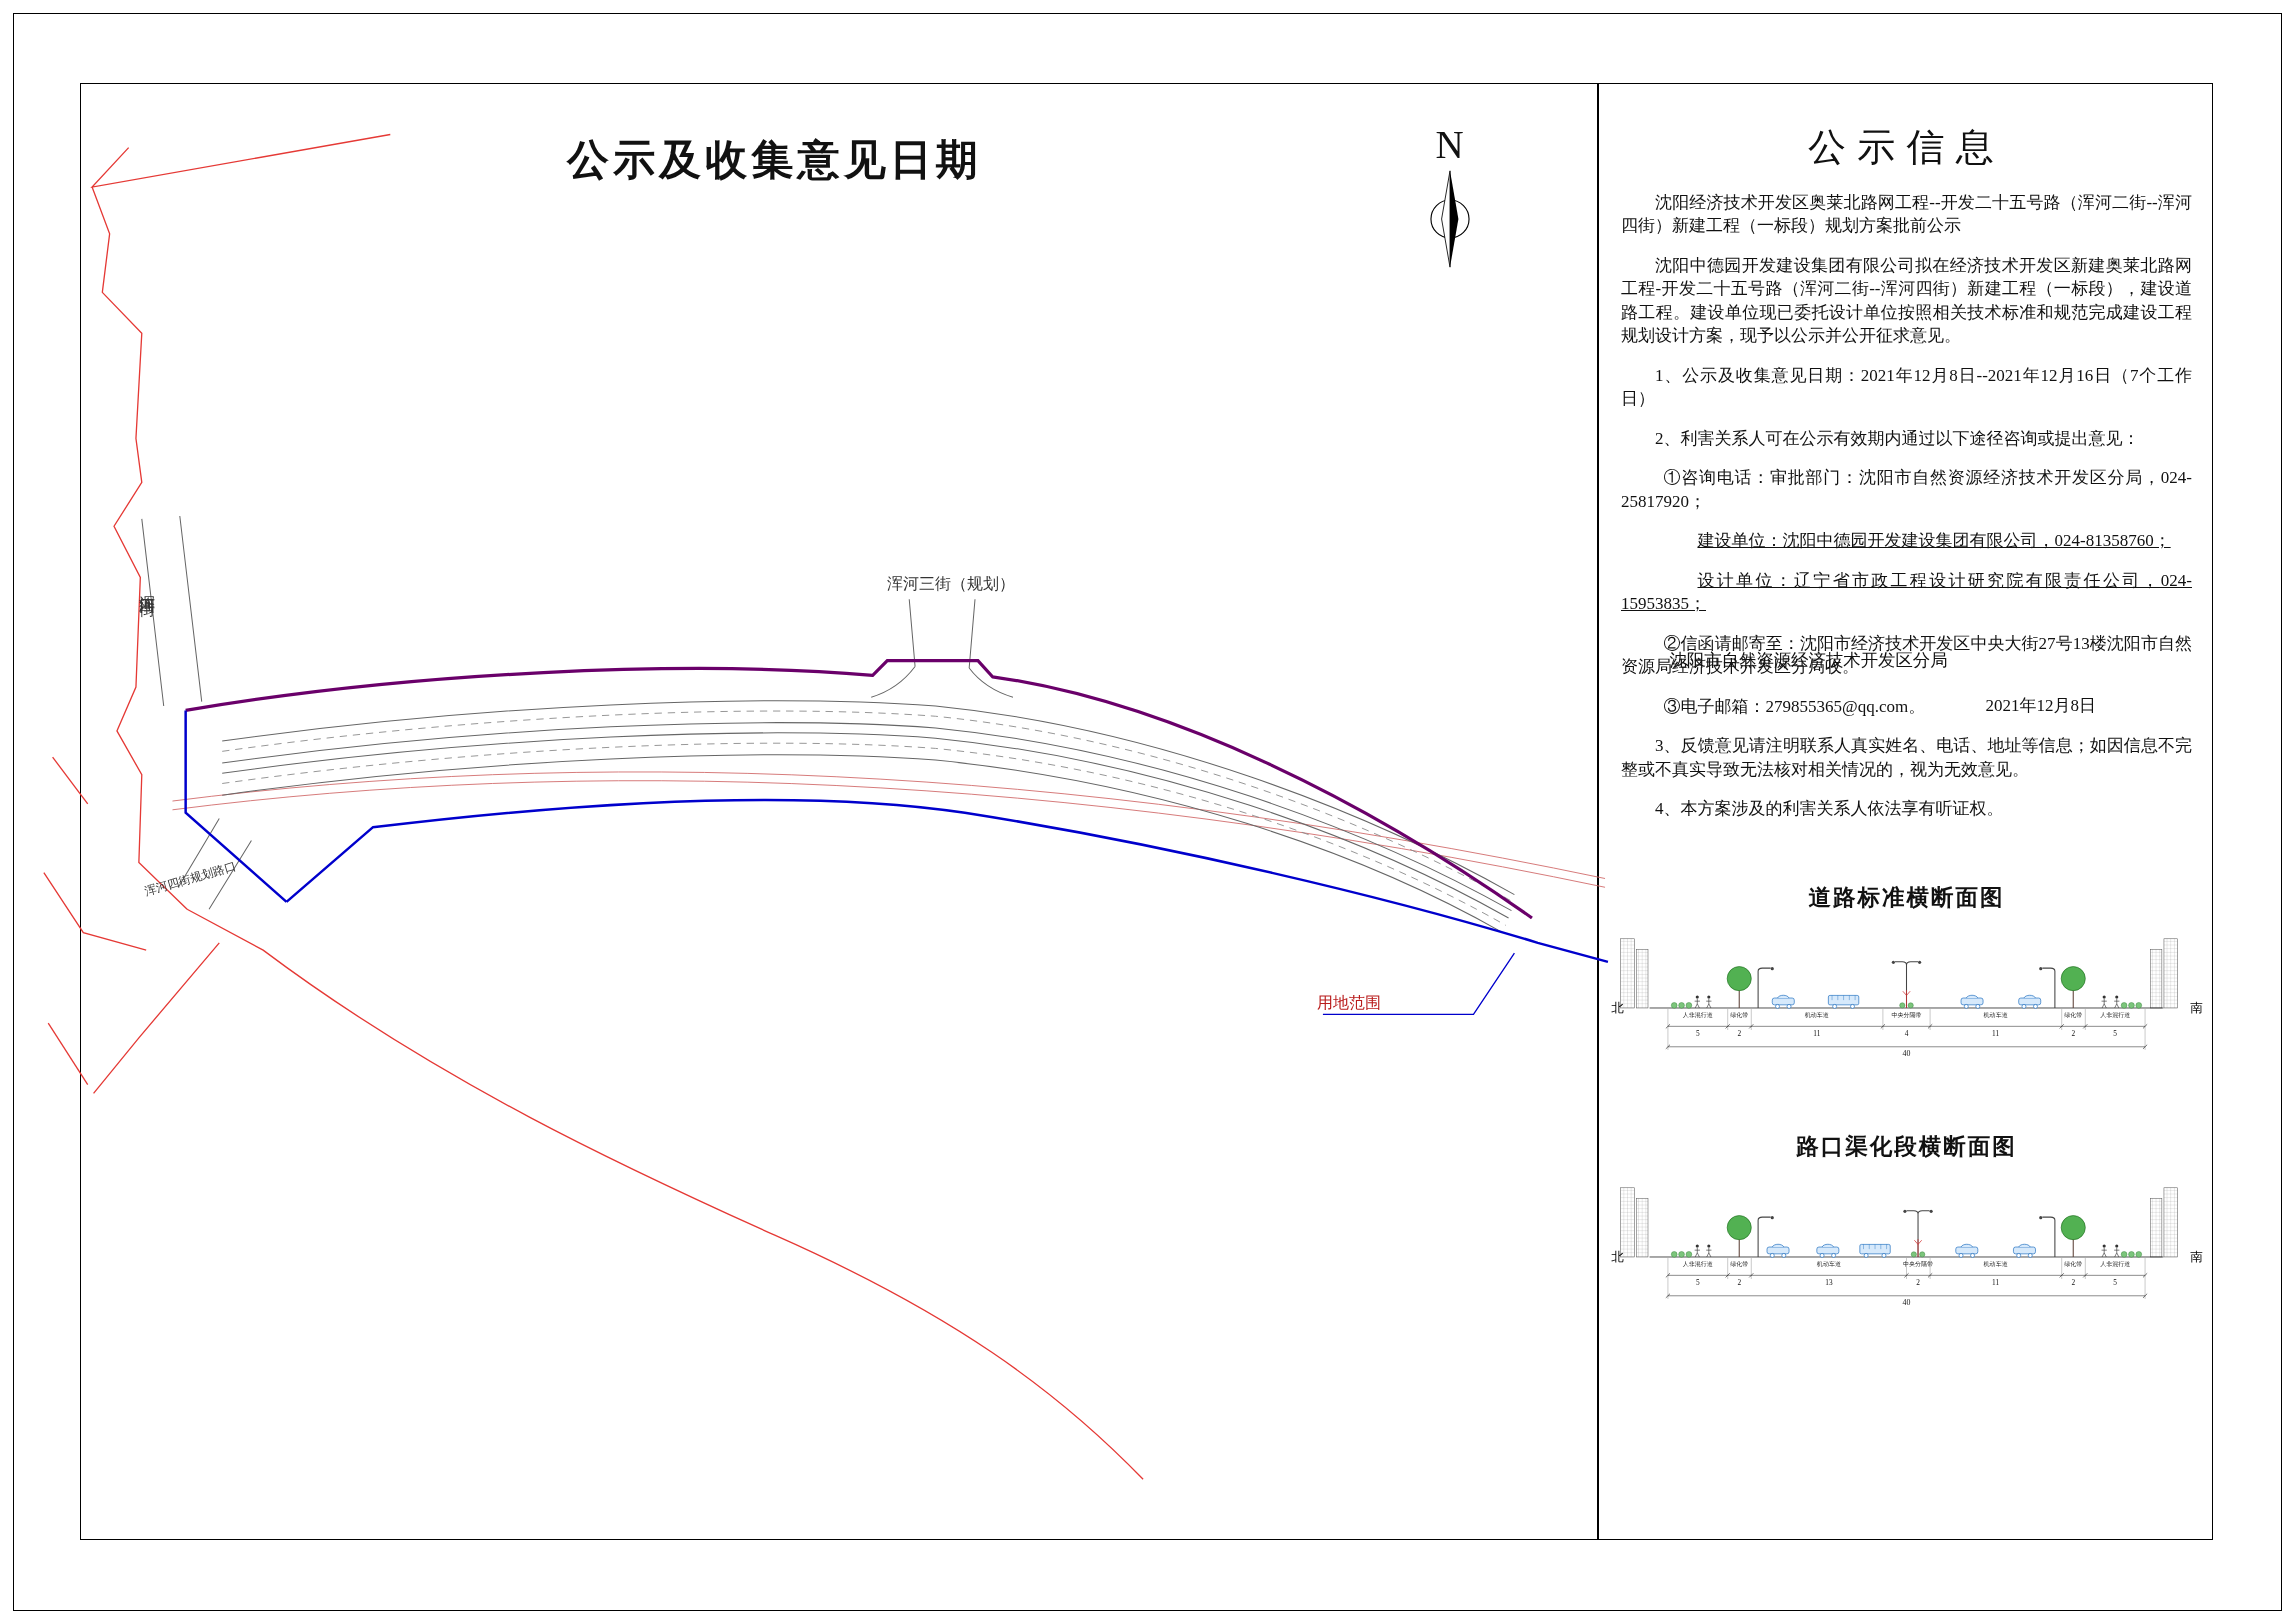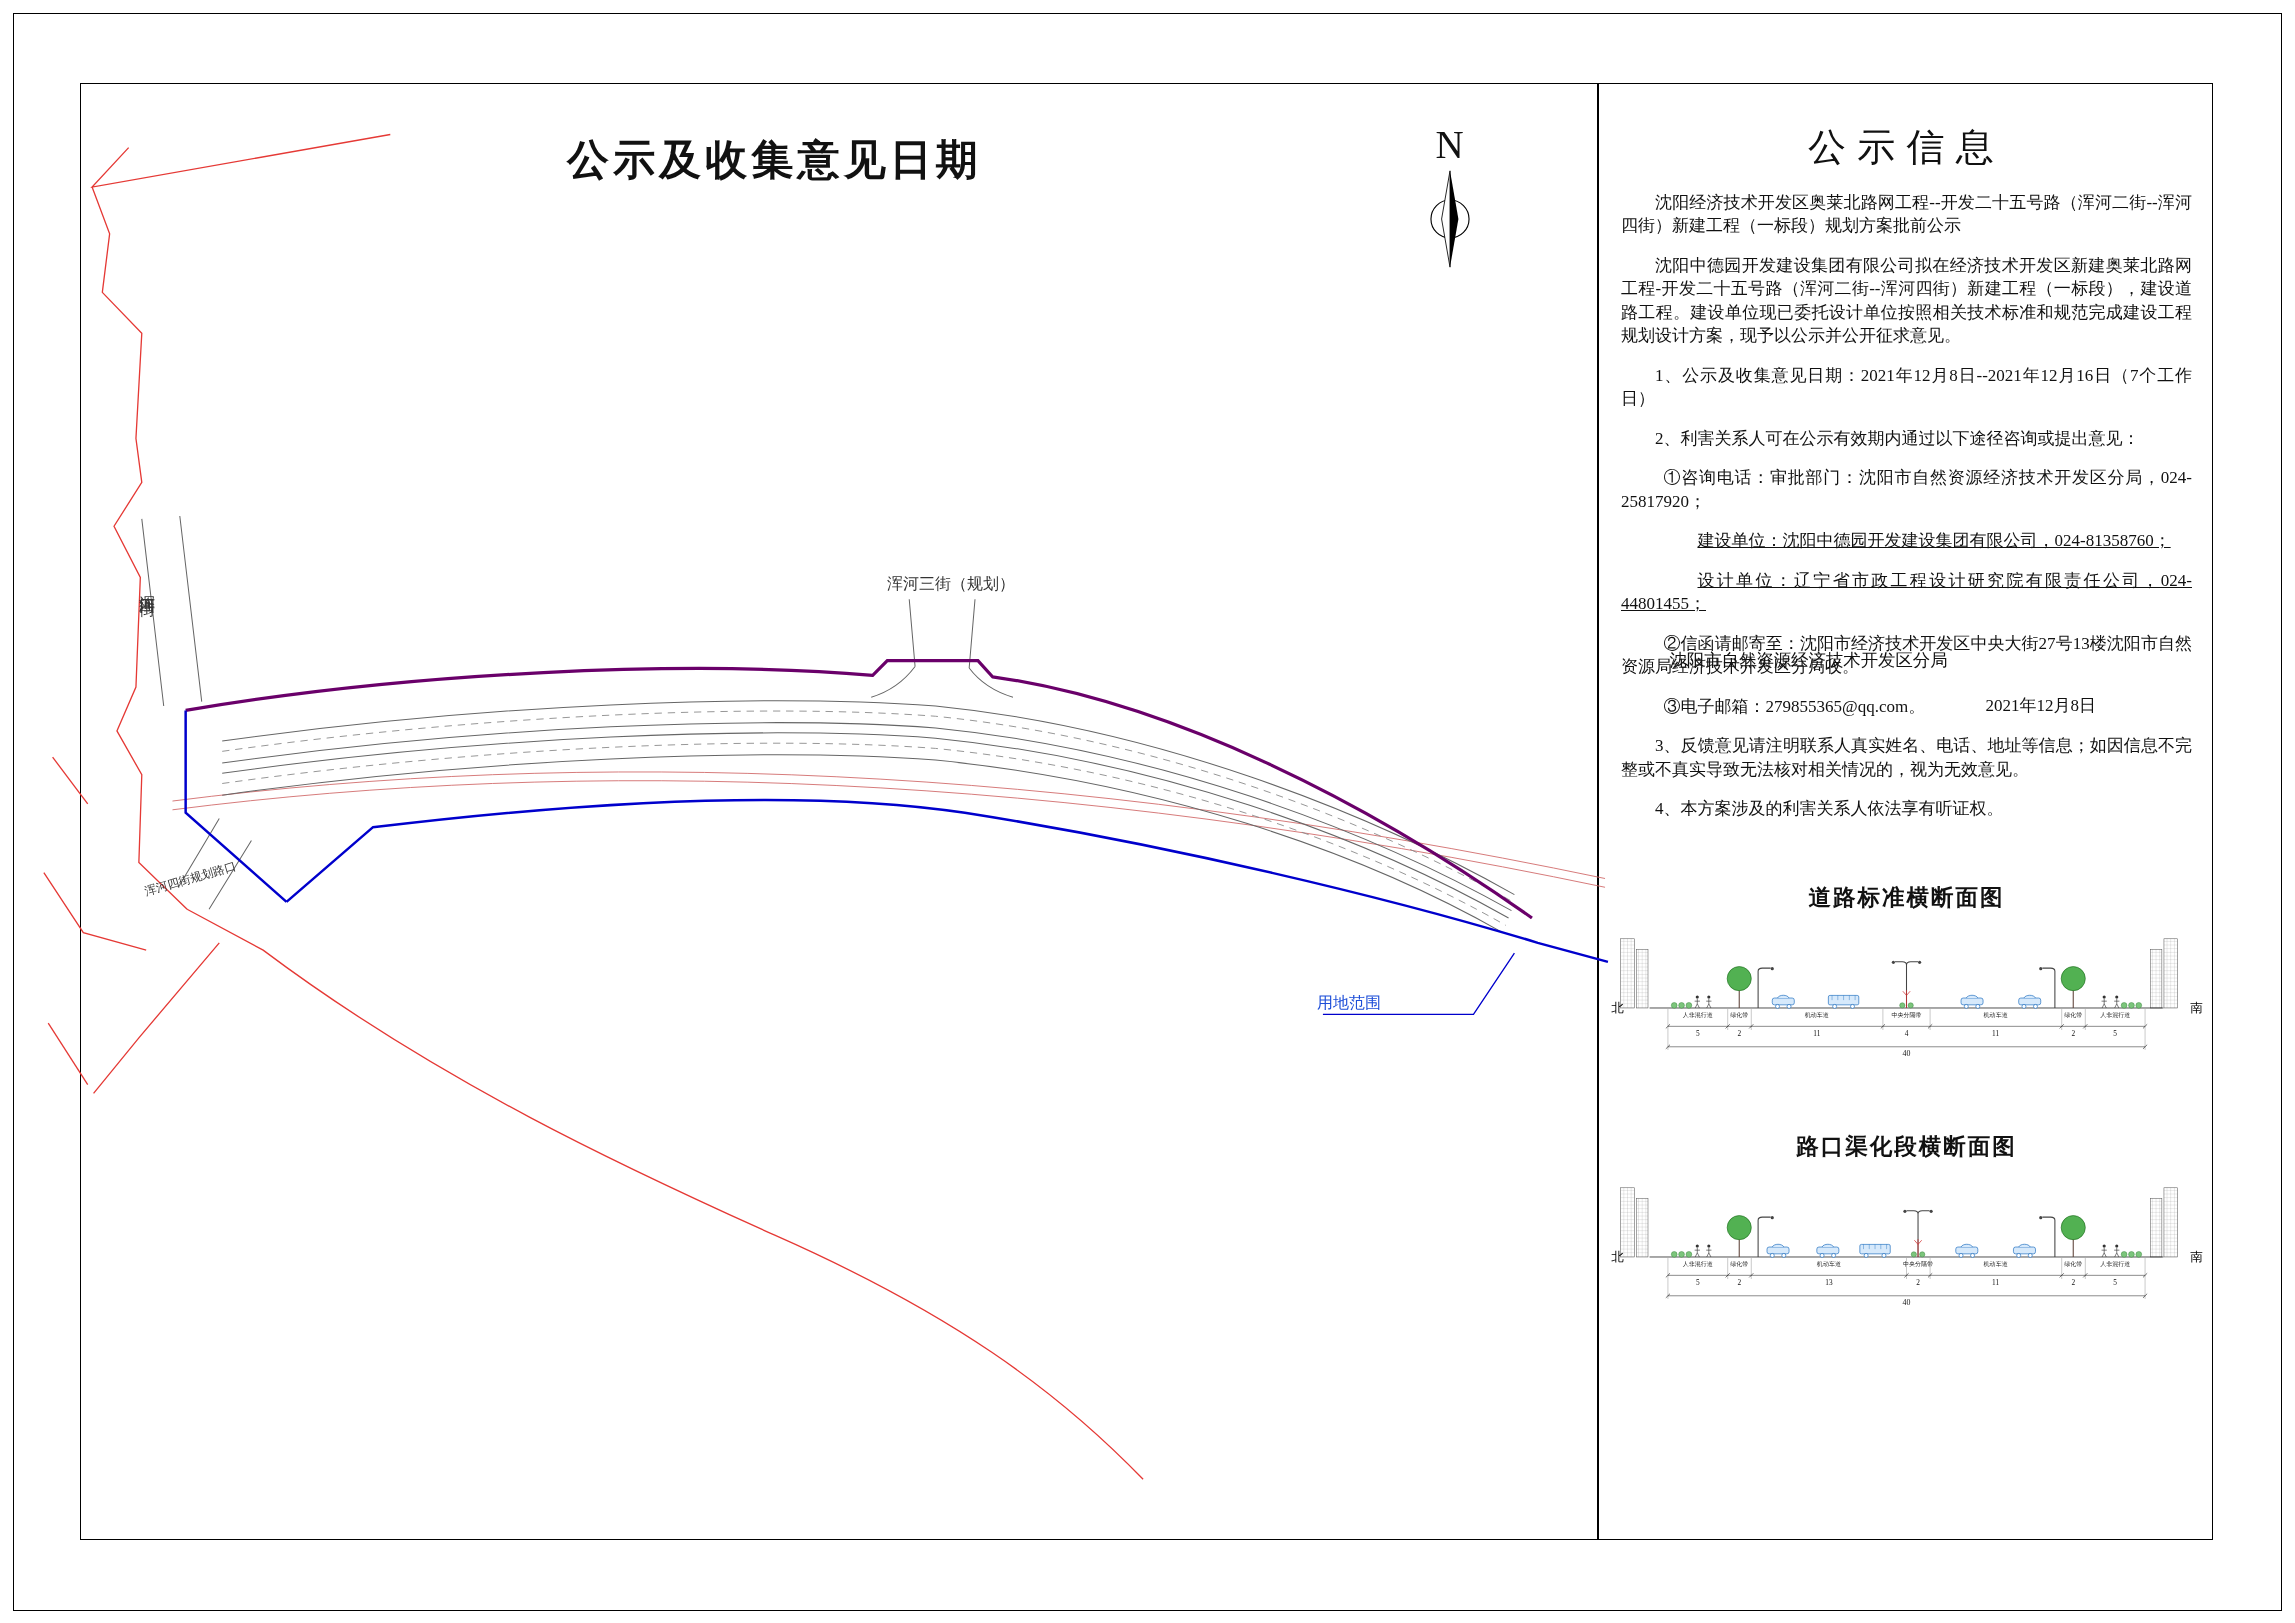--- a/index.html
+++ b/index.html
@@ -36,21 +36,21 @@
   .section{position:absolute;width:603px;left:1605px;}
   .sec1{top:882px;}
   .sec2{top:1131px;}
   .section h2{font-size:22.5px;font-weight:bold;text-align:center;margin:0 0 3.1px 0;letter-spacing:2px;}
   .xsec{display:block;width:603px;height:163px;}
 
   .plan-label{position:absolute;font-size:16px;color:#333;}
   .lbl-h4{left:136px;top:583px;writing-mode:vertical-rl;text-orientation:upright;letter-spacing:2px;}
   .lbl-h3{left:864px;top:574px;width:174px;text-align:center;}
   .lbl-int{left:143px;top:885px;font-size:11.8px;transform:rotate(-16deg);transform-origin:left top;white-space:nowrap;}
-  .lbl-land{left:1317px;top:993px;color:#1d4ed8;}
+  .lbl-land{left:1317px;top:993px;color:#b91c1c;}
 </style>
 </head>
 <body>
 
 <div class="outer-border"></div>
 <div class="inner-frame"></div>
 <div class="panel-divider"></div>
 
 <svg class="plan-svg" viewBox="0 0 1570 1111" preserveAspectRatio="none">
 
@@ -112,21 +112,21 @@
 
 <div class="panel">
   <div class="panel-title">公示信息</div>
   <div class="notice">
     <p class="ind2">沈阳经济技术开发区奥莱北路网工程--开发二十五号路（浑河二街--浑河四街）新建工程（一标段）规划方案批前公示</p>
     <p class="ind2">沈阳中德园开发建设集团有限公司拟在经济技术开发区新建奥莱北路网工程-开发二十五号路（浑河二街--浑河四街）新建工程（一标段），建设道路工程。建设单位现已委托设计单位按照相关技术标准和规范完成建设工程规划设计方案，现予以公示并公开征求意见。</p>
     <p class="ind2">1、公示及收集意见日期：2021年12月8日--2021年12月16日（7个工作日）</p>
     <p class="ind2">2、利害关系人可在公示有效期内通过以下途径咨询或提出意见：</p>
     <p class="ind25">①咨询电话：审批部门：沈阳市自然资源经济技术开发区分局，024-25817920；</p>
     <p class="ind4">建设单位：沈阳中德园开发建设集团有限公司，024-81358760；</p>
-    <p class="ind4">设计单位：辽宁省市政工程设计研究院有限责任公司，024-44801455；</p>
+    <p class="ind4">设计单位：辽宁省市政工程设计研究院有限责任公司，024-15953835；</p>
     <p class="ind25">②信函请邮寄至：沈阳市经济技术开发区中央大街27号13楼沈阳市自然资源局经济技术开发区分局收。</p>
     <p class="ind25">③电子邮箱：279855365@qq.com。</p>
     <p class="ind2">3、反馈意见请注明联系人真实姓名、电话、地址等信息；如因信息不完整或不真实导致无法核对相关情况的，视为无效意见。</p>
     <p class="ind2">4、本方案涉及的利害关系人依法享有听证权。</p>
   </div>
 </div>
 <div class="sig">沈阳市自然资源经济技术开发区分局</div>
 <div class="date">2021年12月8日</div>
 
 <div class="section sec1">

